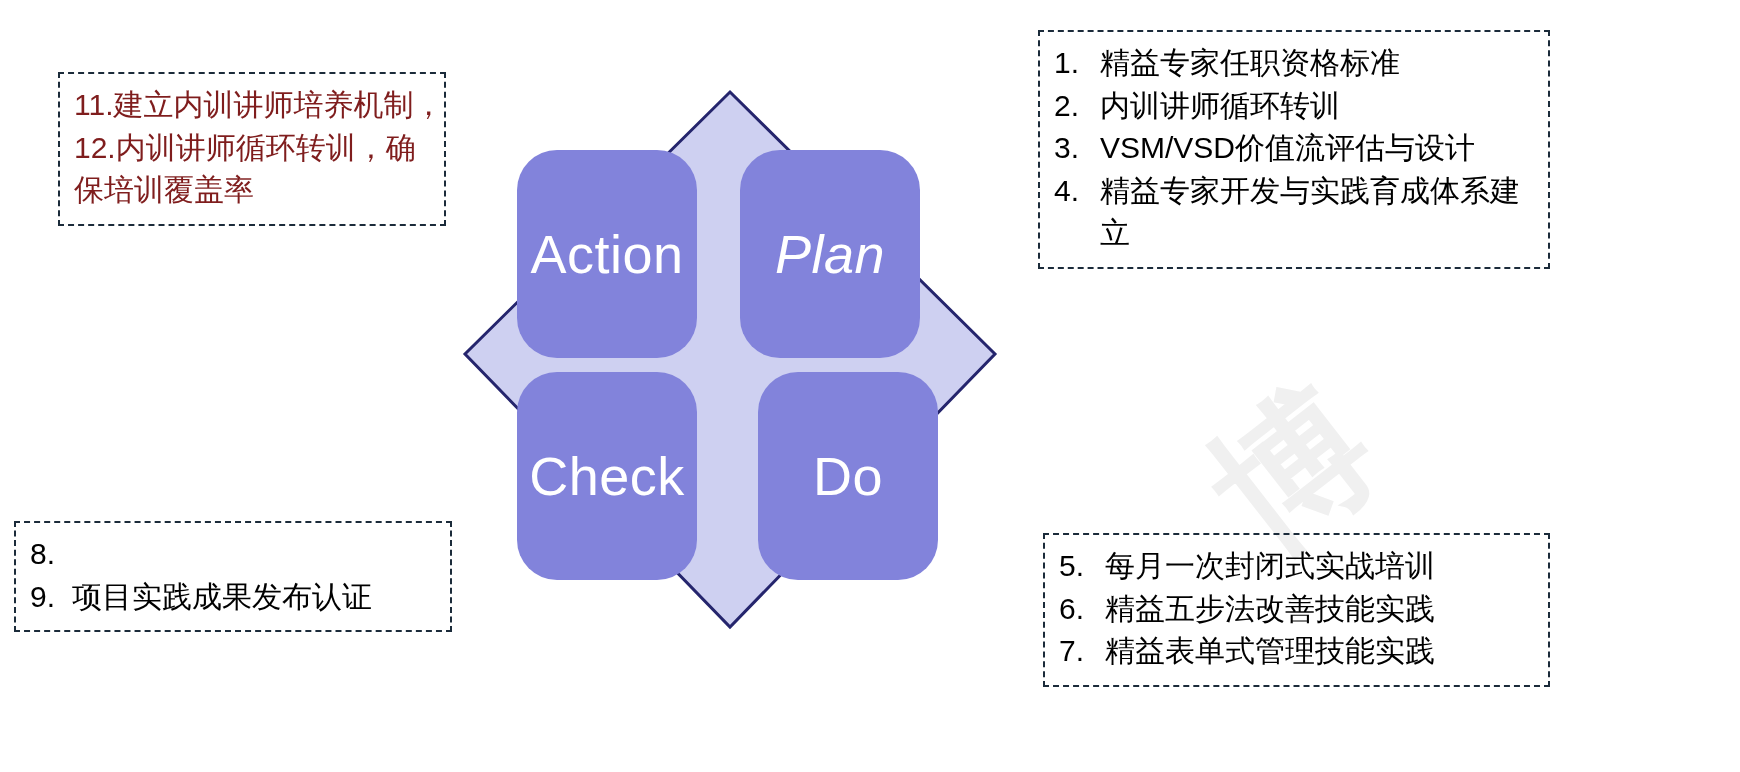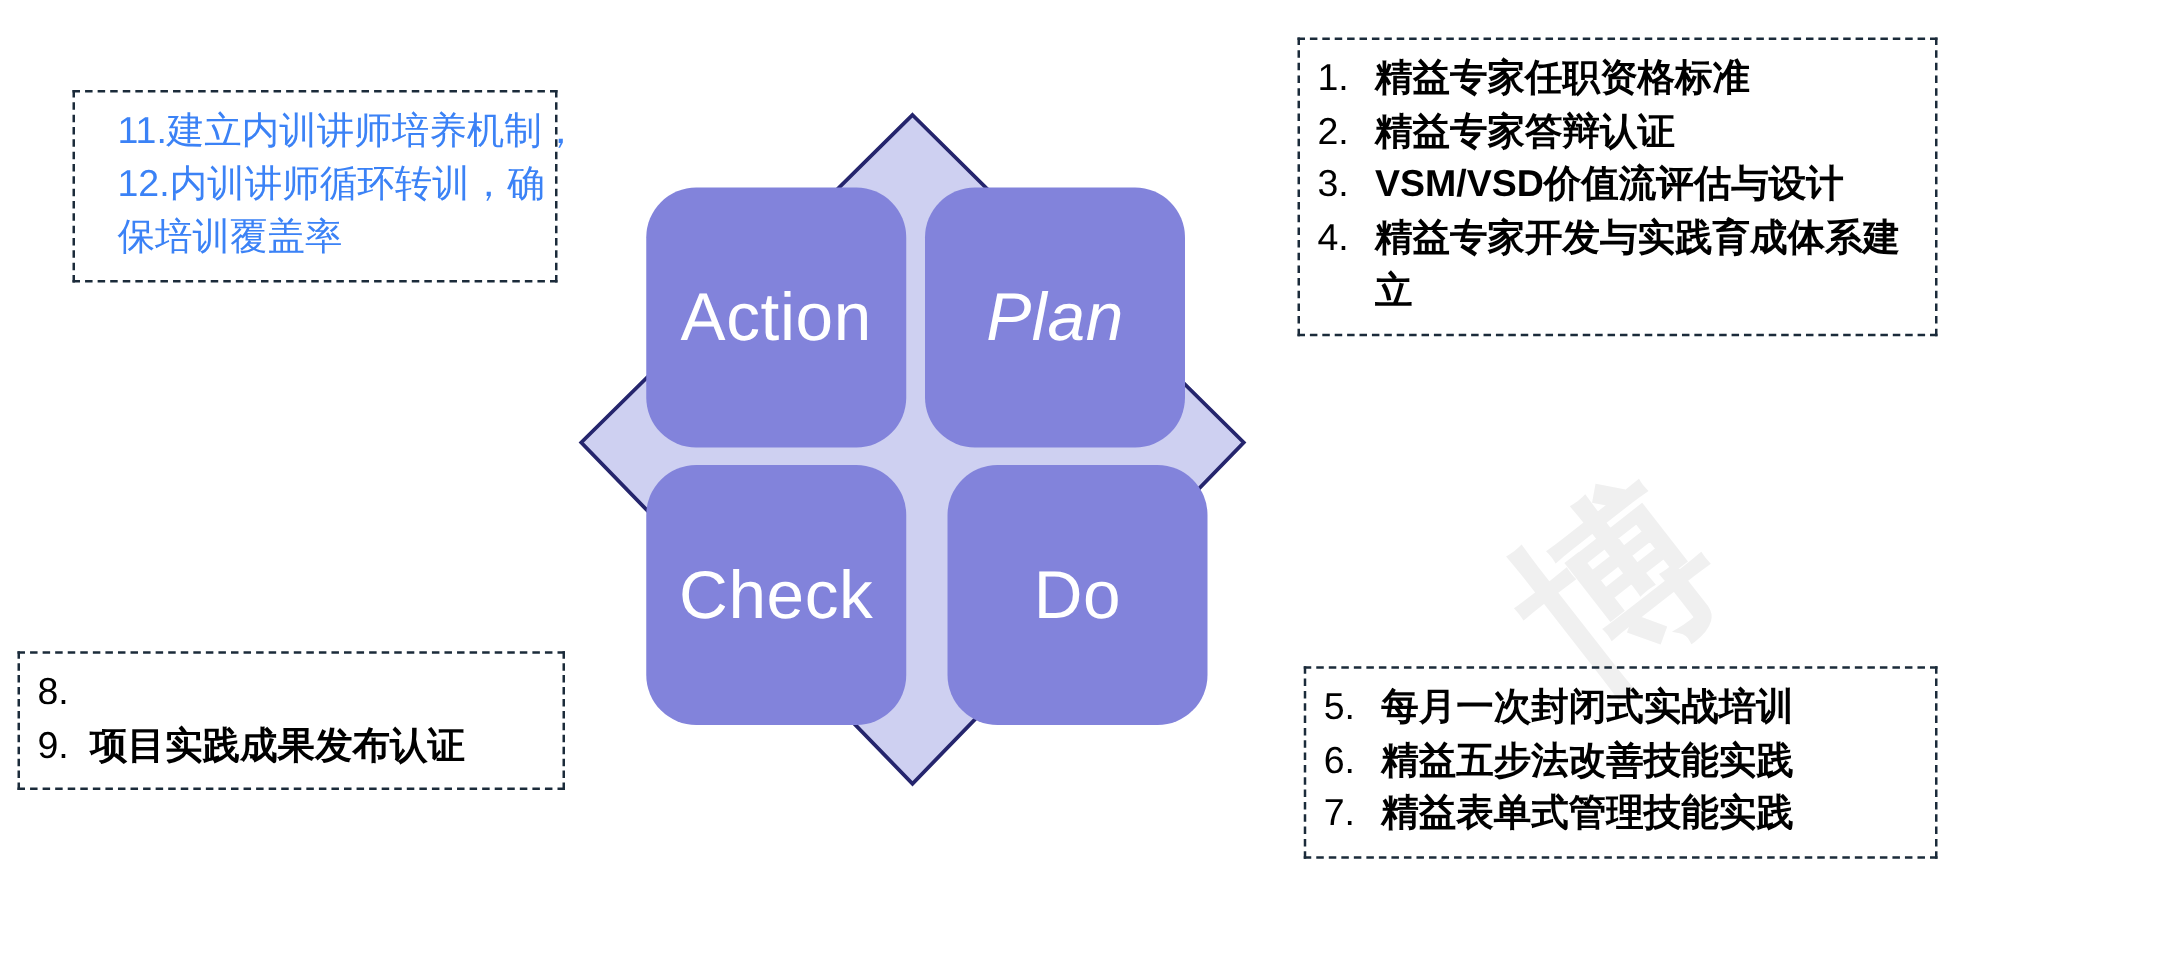--- a/index.html
+++ b/index.html
@@ -43,39 +43,37 @@
     position: absolute;
     box-sizing: border-box;
     border: 2px dashed #1b2b3a;
     background: transparent;
     z-index: 3;
     padding: 10px 14px 12px 14px;
   }
   .note-line {
     font-size: 30px;
     line-height: 1.42;
-    color: #3b82f6;
+    color: #7f1d1d;
     white-space: pre;
-    margin-left: 20px;
   }
   .ol-item {
     display: flex;
     font-size: 30px;
     line-height: 1.42;
     color: #000000;
   }
   .ol-num {
     flex: 0 0 auto;
     min-width: 46px;
     white-space: pre;
   }
   .ol-num.narrow { min-width: 42px; }
   .ol-txt {
     flex: 1 1 auto;
-    font-weight: bold;
   }
 
   #note-top-left  { left: 58px;  top: 72px;  width: 388px; }
   #note-top-right { left: 1038px; top: 30px; width: 512px; }
   #note-bot-left  { left: 14px;  top: 521px; width: 438px; }
   #note-bot-right { left: 1043px; top: 533px; width: 507px; }
 
   
   #pdca {
     position: absolute;
@@ -85,21 +83,21 @@
     height: 555px;
     z-index: 2;
   }
   #pdca svg {
     position: absolute;
     left: 0;
     top: 0;
   }
   .quad {
     position: absolute;
-    width: 208px;
+    width: 180px;
     height: 208px;
     background: #8283db;
     border-radius: 40px;
     display: flex;
     align-items: center;
     justify-content: center;
     color: #ffffff;
     font-size: 54px;
     font-weight: 400;
     letter-spacing: 0.5px;
@@ -141,21 +139,21 @@
     <div class="note-line">保培训覆盖率</div>
   </div>
 
   <div class="note" id="note-top-right">
     <div class="ol-item">
       <span class="ol-num">1.</span>
       <span class="ol-txt">精益专家任职资格标准</span>
     </div>
     <div class="ol-item">
       <span class="ol-num">2.</span>
-      <span class="ol-txt">精益专家答辩认证</span>
+      <span class="ol-txt">内训讲师循环转训</span>
     </div>
     <div class="ol-item">
       <span class="ol-num">3.</span>
       <span class="ol-txt">VSM/VSD价值流评估与设计</span>
     </div>
     <div class="ol-item">
       <span class="ol-num">4.</span>
       <span class="ol-txt">精益专家开发与实践育成体系建立</span>
     </div>
   </div>

